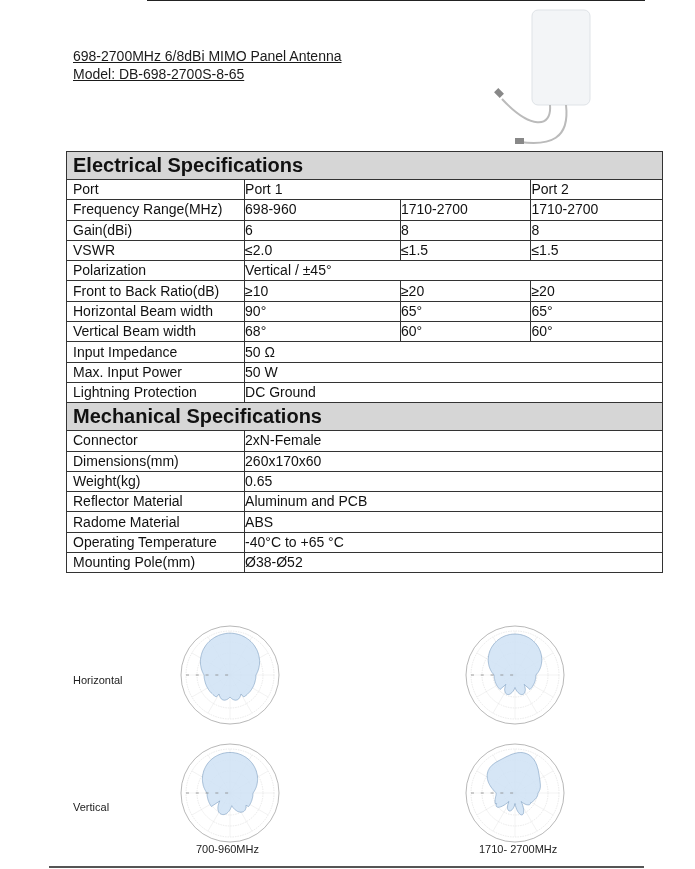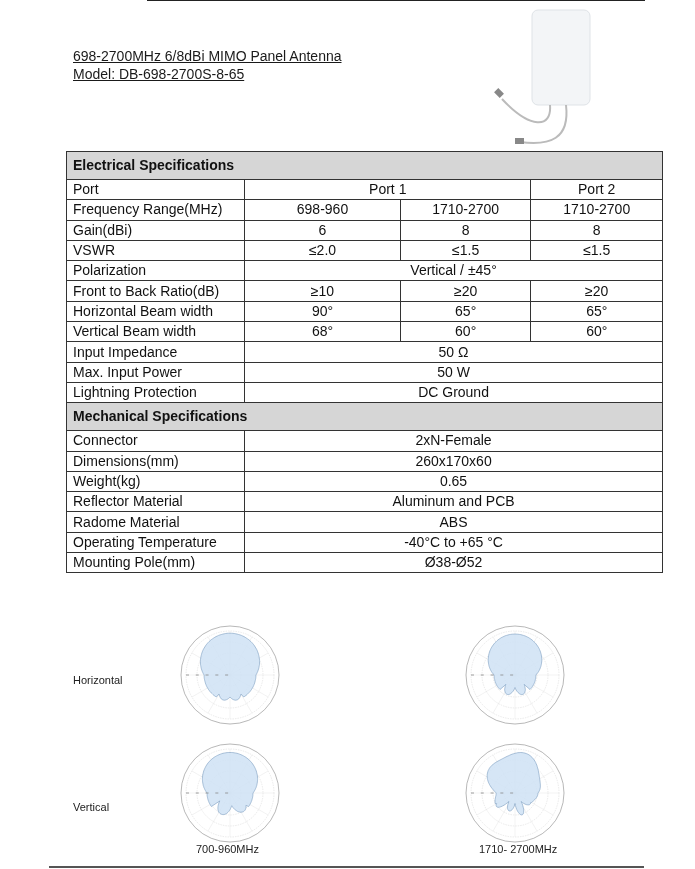--- a/index.html
+++ b/index.html
@@ -4,22 +4,22 @@
 <style>
   html, body { margin:0; padding:0; background:#fff; }
   body { width:695px; height:869px; position:relative; overflow:hidden;
          font-family:"Liberation Sans", sans-serif; color:#111; }
   .top-rule { position:absolute; left:147px; top:0; width:498px; height:1px; background:#222; }
   .title-block { position:absolute; left:73px; top:47px; font-size:14px; line-height:18px; color:#1a1a1a;text-decoration:underline; }
   .product-photo { position:absolute; left:490px; top:4px; width:180px; height:148px; }
   table.spec { position:absolute; left:66px; top:151px; border-collapse:collapse; width:597px;
                font-size:14px; color:#111; }
   table.spec td { border:1px solid #333; height:19.3px; padding:0 0 0 6px; line-height:19px; white-space:nowrap; }
-  table.spec td.c { text-align:center; padding:0; }
-  table.spec tr.section td { background:#d6d6d6; font-weight:bold; height:27px; font-size:14px; padding-left:6px; }
+  table.spec td.c { text-align:left; padding:0; }
+  table.spec tr.section td { background:#d6d6d6; font-weight:bold; height:27px; font-size:20px; padding-left:6px; }
   .col-label { width:176px; }
   .col-a { width:154px; }
   .col-b { width:129px; }
   .col-c { width:130px; }
   .pattern { position:absolute; width:110px; height:110px; }
   .row-label { position:absolute; font-size:11px; color:#222; }
   .band-label { position:absolute; font-size:11px; color:#222; }
   .bottom-rule { position:absolute; left:49px; top:866px; width:595px; height:2px; background:#555; }
 </style>
 </head>

